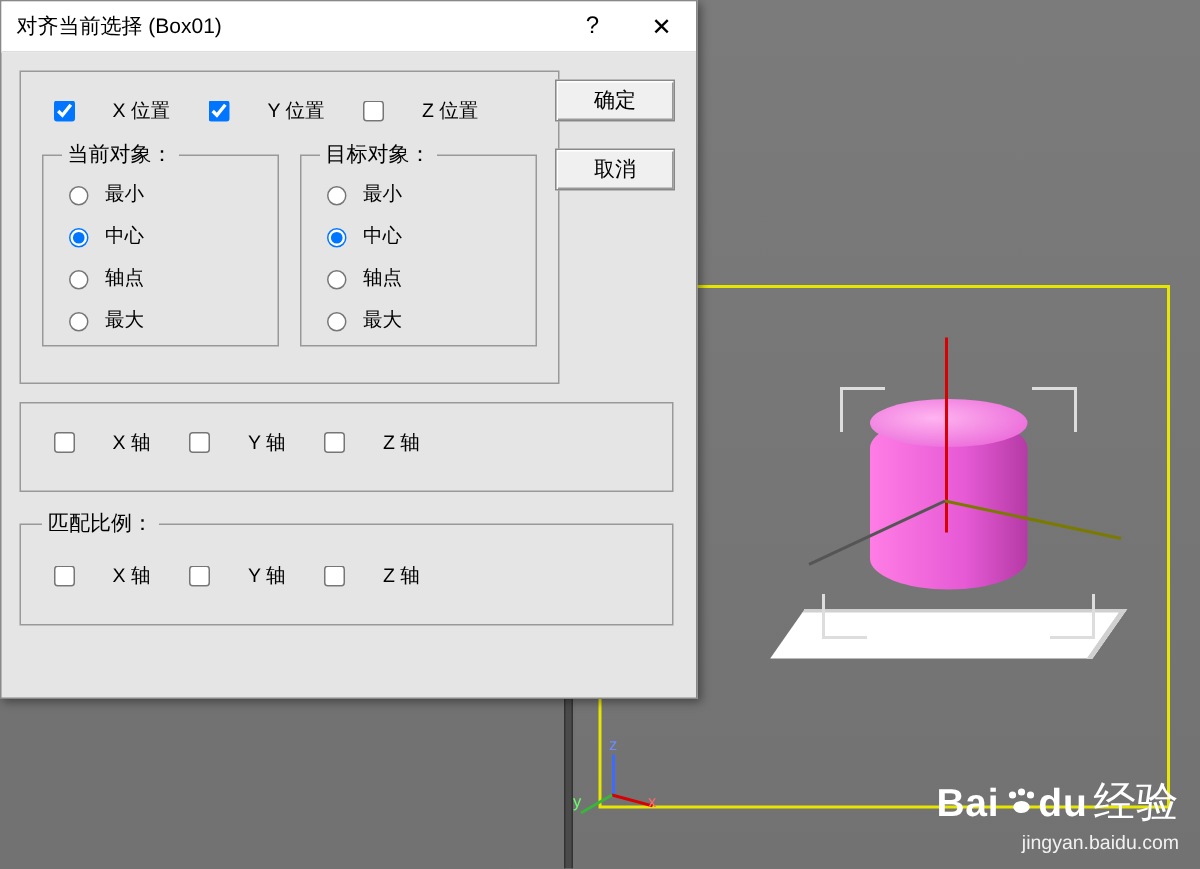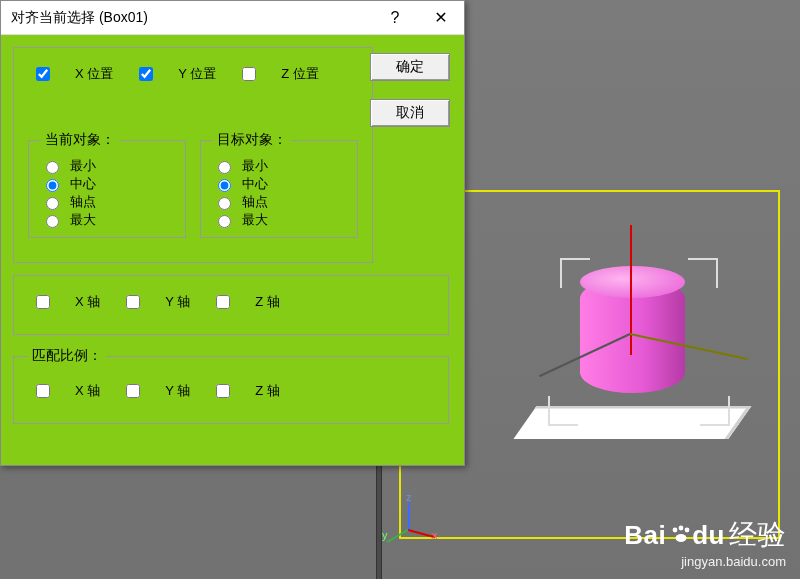--- a/index.html
+++ b/index.html
@@ -57,21 +57,21 @@
   .gizmo-big .axy { position:absolute; left:30px; top:108px; width:100px; height:2px; background:#555; transform:rotate(155deg); transform-origin:left;}
   .bracket { position:absolute; width:30px; height:30px; border:2px solid #ddd; }
   .br-tl { border-right:none; border-bottom:none; }
   .br-tr { border-left:none; border-bottom:none; }
   .br-bl { border-right:none; border-top:none; }
   .br-br { border-left:none; border-top:none; }
 
   
   .dialog {
     position: absolute; left: 0; top: 0; width: 465px; height: 466px;
-    background: #84cc16;
+    background: #e5e5e5;
     border: 1px solid #888;
     box-shadow: 2px 2px 6px rgba(0,0,0,.4);
   }
   .titlebar {
     height: 34px; background:#fff; display:flex; align-items:center;
     padding-left:10px; border-bottom:1px solid #ddd;
   }
   .titlebar .title { flex:1; font-size:14px; }
   .titlebar .tbtn {
     width:46px; height:34px; display:flex; align-items:center; justify-content:center;
@@ -95,23 +95,23 @@
     border:1px solid #999; margin:0 0 12px 0; padding:10px 14px 12px;
   }
   fieldset.main { width:342px; }
   fieldset.wide { width:436px; }
   legend { padding:0 4px; font-size:14px; }
 
   .row { display:flex; gap:22px; padding:6px 4px 10px; }
   .chk { display:flex; align-items:center; gap:22px; }
   .chk input { width:14px; height:14px; }
 
-  .twocol { display:flex; gap:14px;margin-top:37px; }
+  .twocol { display:flex; gap:14px; }
   fieldset.inner { width:158px; padding:8px 12px 8px; }
-  .radio-col { display:flex; flex-direction:column; }
+  .radio-col { display:flex; flex-direction:column; gap:10px; }
   .radio { display:flex; align-items:center; gap:8px; }
   .radio input { width:13px; height:13px; }
 
   
   .watermark {
     position:absolute; right:14px; bottom:10px; color:#fff; text-align:right;
     font-family: Arial, sans-serif;
   }
   .watermark .big { font-size:26px; font-weight:600; letter-spacing:.5px; }
   .watermark .big .cn { font-size:28px; font-weight:400; margin-left:4px;}

